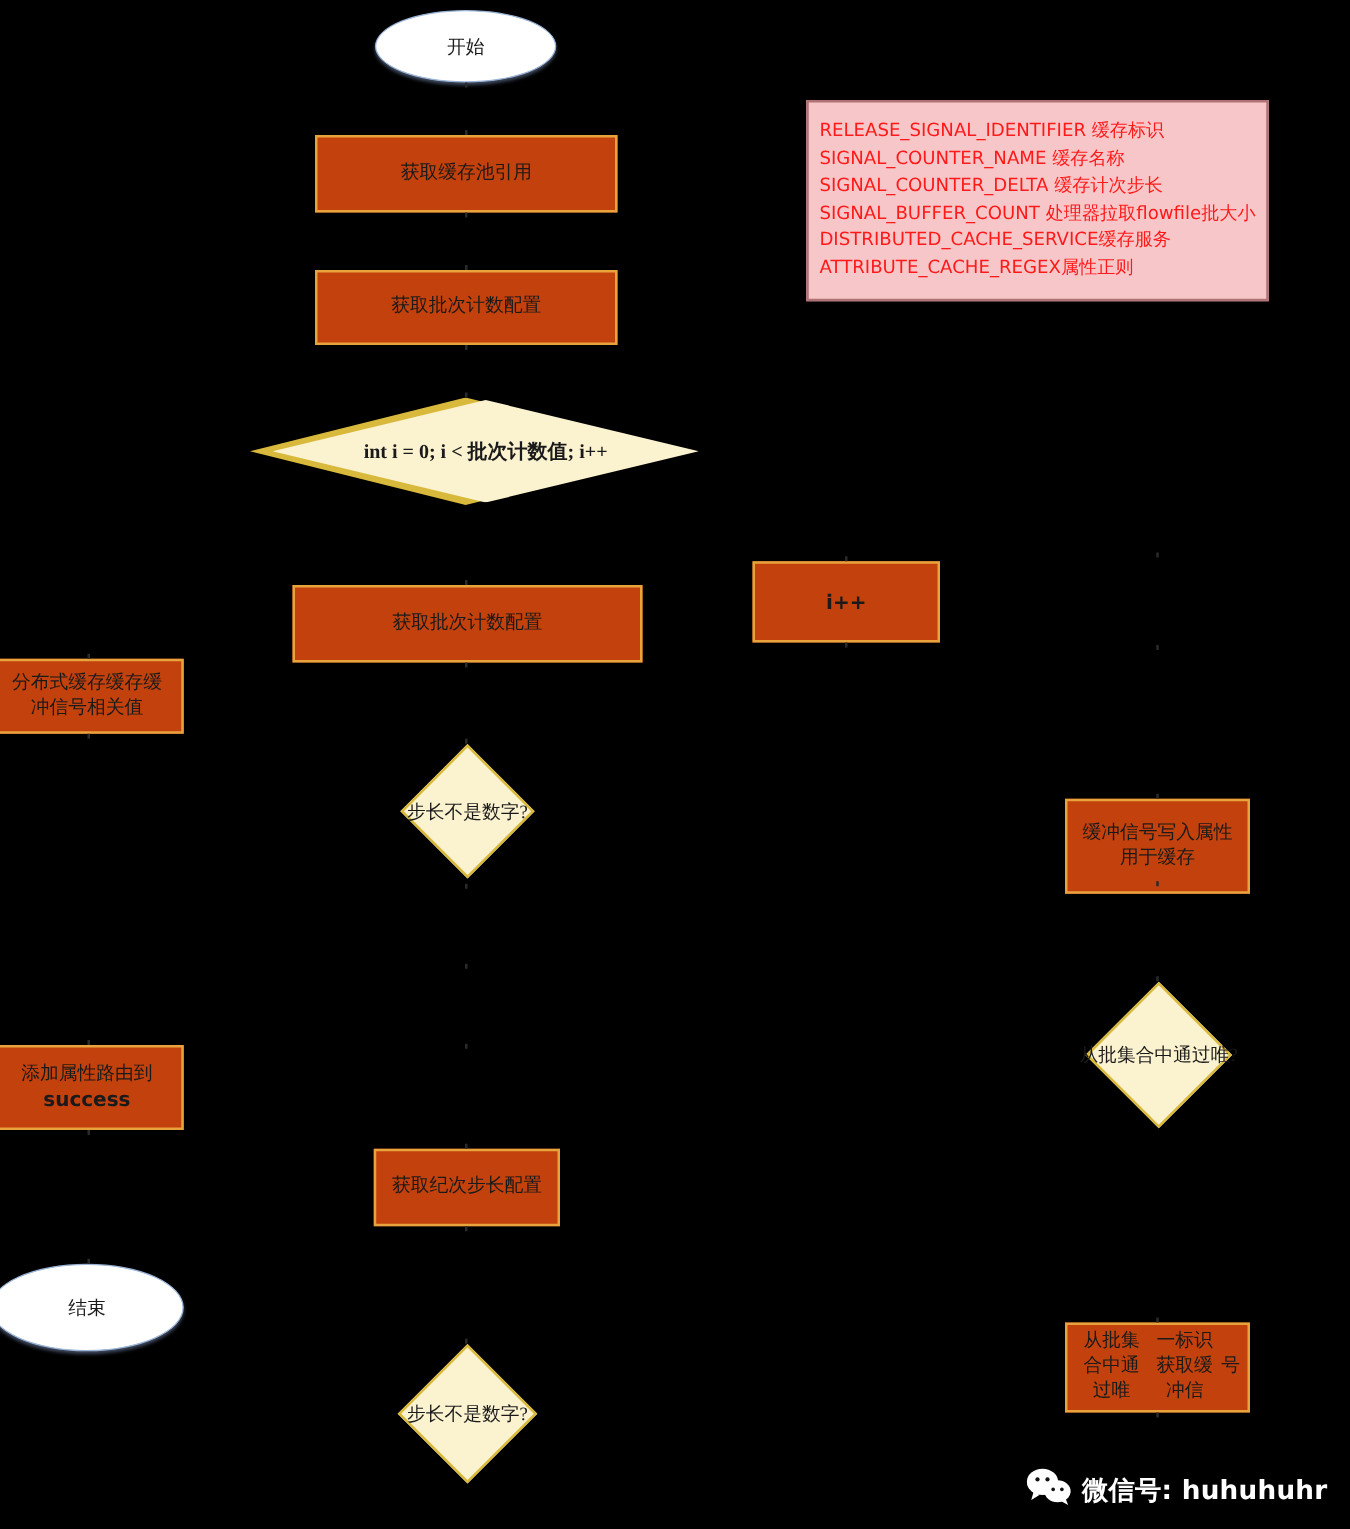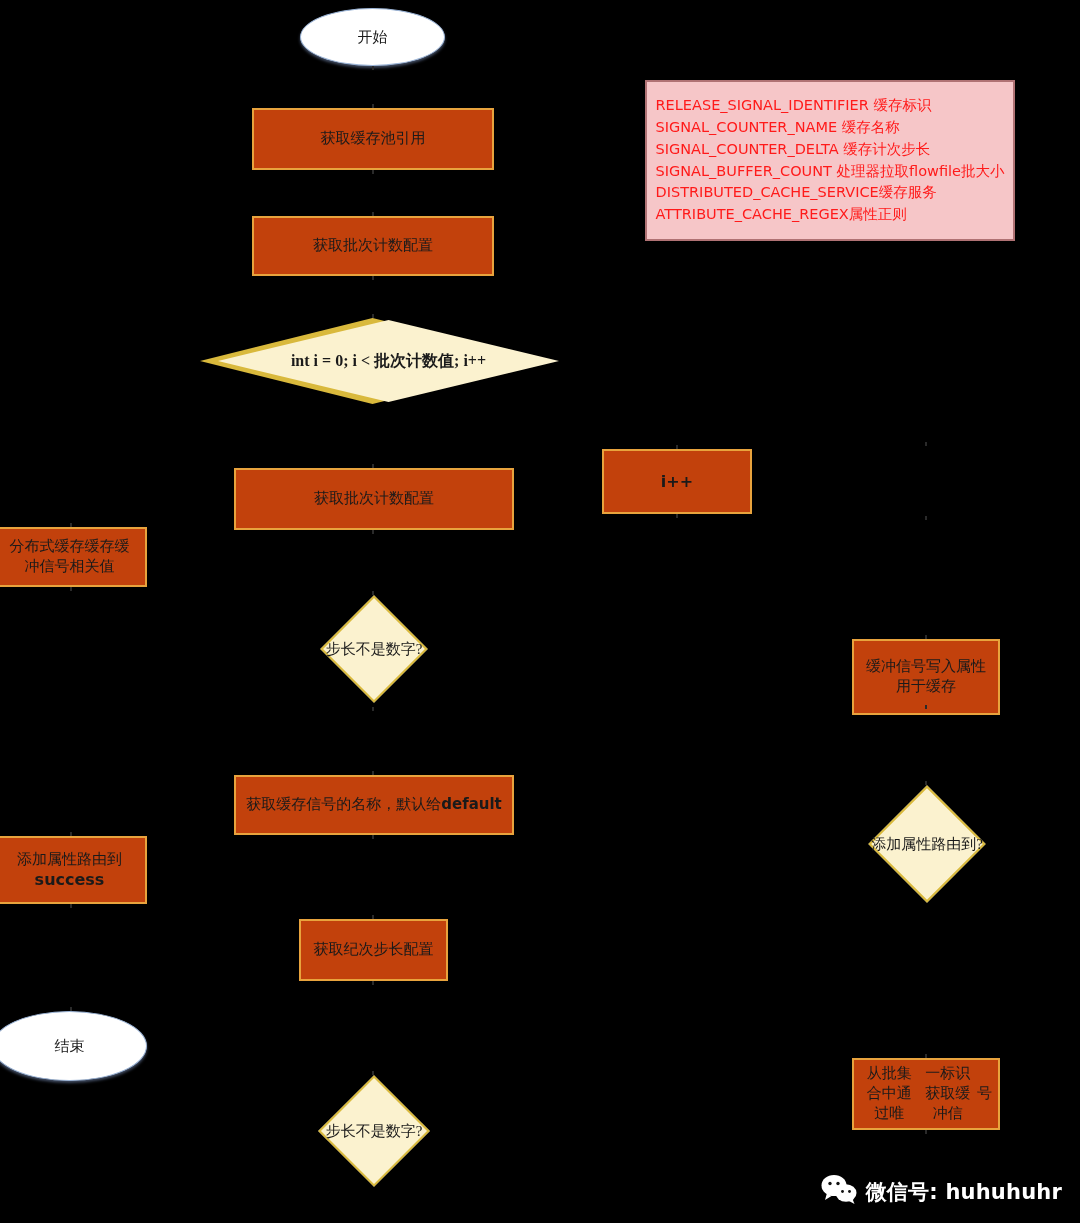--- a/index.html
+++ b/index.html
@@ -141,33 +141,29 @@
   <div class="node dec" style="left:320px;top:595px;width:108px;height:108px;">
     <div class="shape" style="width:76px;height:76px;"></div>
     <span class="dectext">步长不是数字?</span>
   </div>
 
   <div class="node proc" style="left:852px;top:639px;width:148px;height:76px;flex-direction:column;">
     <span>缓冲信号写入属性</span>
     <span>用于缓存</span>
   </div>
 
-  <div class="node proc" style="left:234px;top:775px;width:280px;height:60px;">
-    <span>获取缓存信号的名称，默认给</span>
-      <b>default</b>
-  </div>
 
   <div class="node proc" style="left:-8px;top:836px;width:155px;height:68px;flex-direction:column;">
     <span>添加属性路由到</span>
     <b style="font-size:16px;">success</b>
   </div>
 
   <div class="node dec" style="left:868px;top:785px;width:118px;height:118px;">
     <div class="shape" style="width:83px;height:83px;"></div>
-    <span class="dectext">添加属性路由到?</span>
+    <span class="dectext">从批集合中通过唯?</span>
   </div>
 
   <div class="node proc" style="left:299px;top:919px;width:149px;height:62px;">
     <span>获取纪次步长配置</span>
   </div>
 
   <div class="node term" style="left:-8px;top:1011px;width:155px;height:70px;">
     <span>结束</span>
   </div>
 

